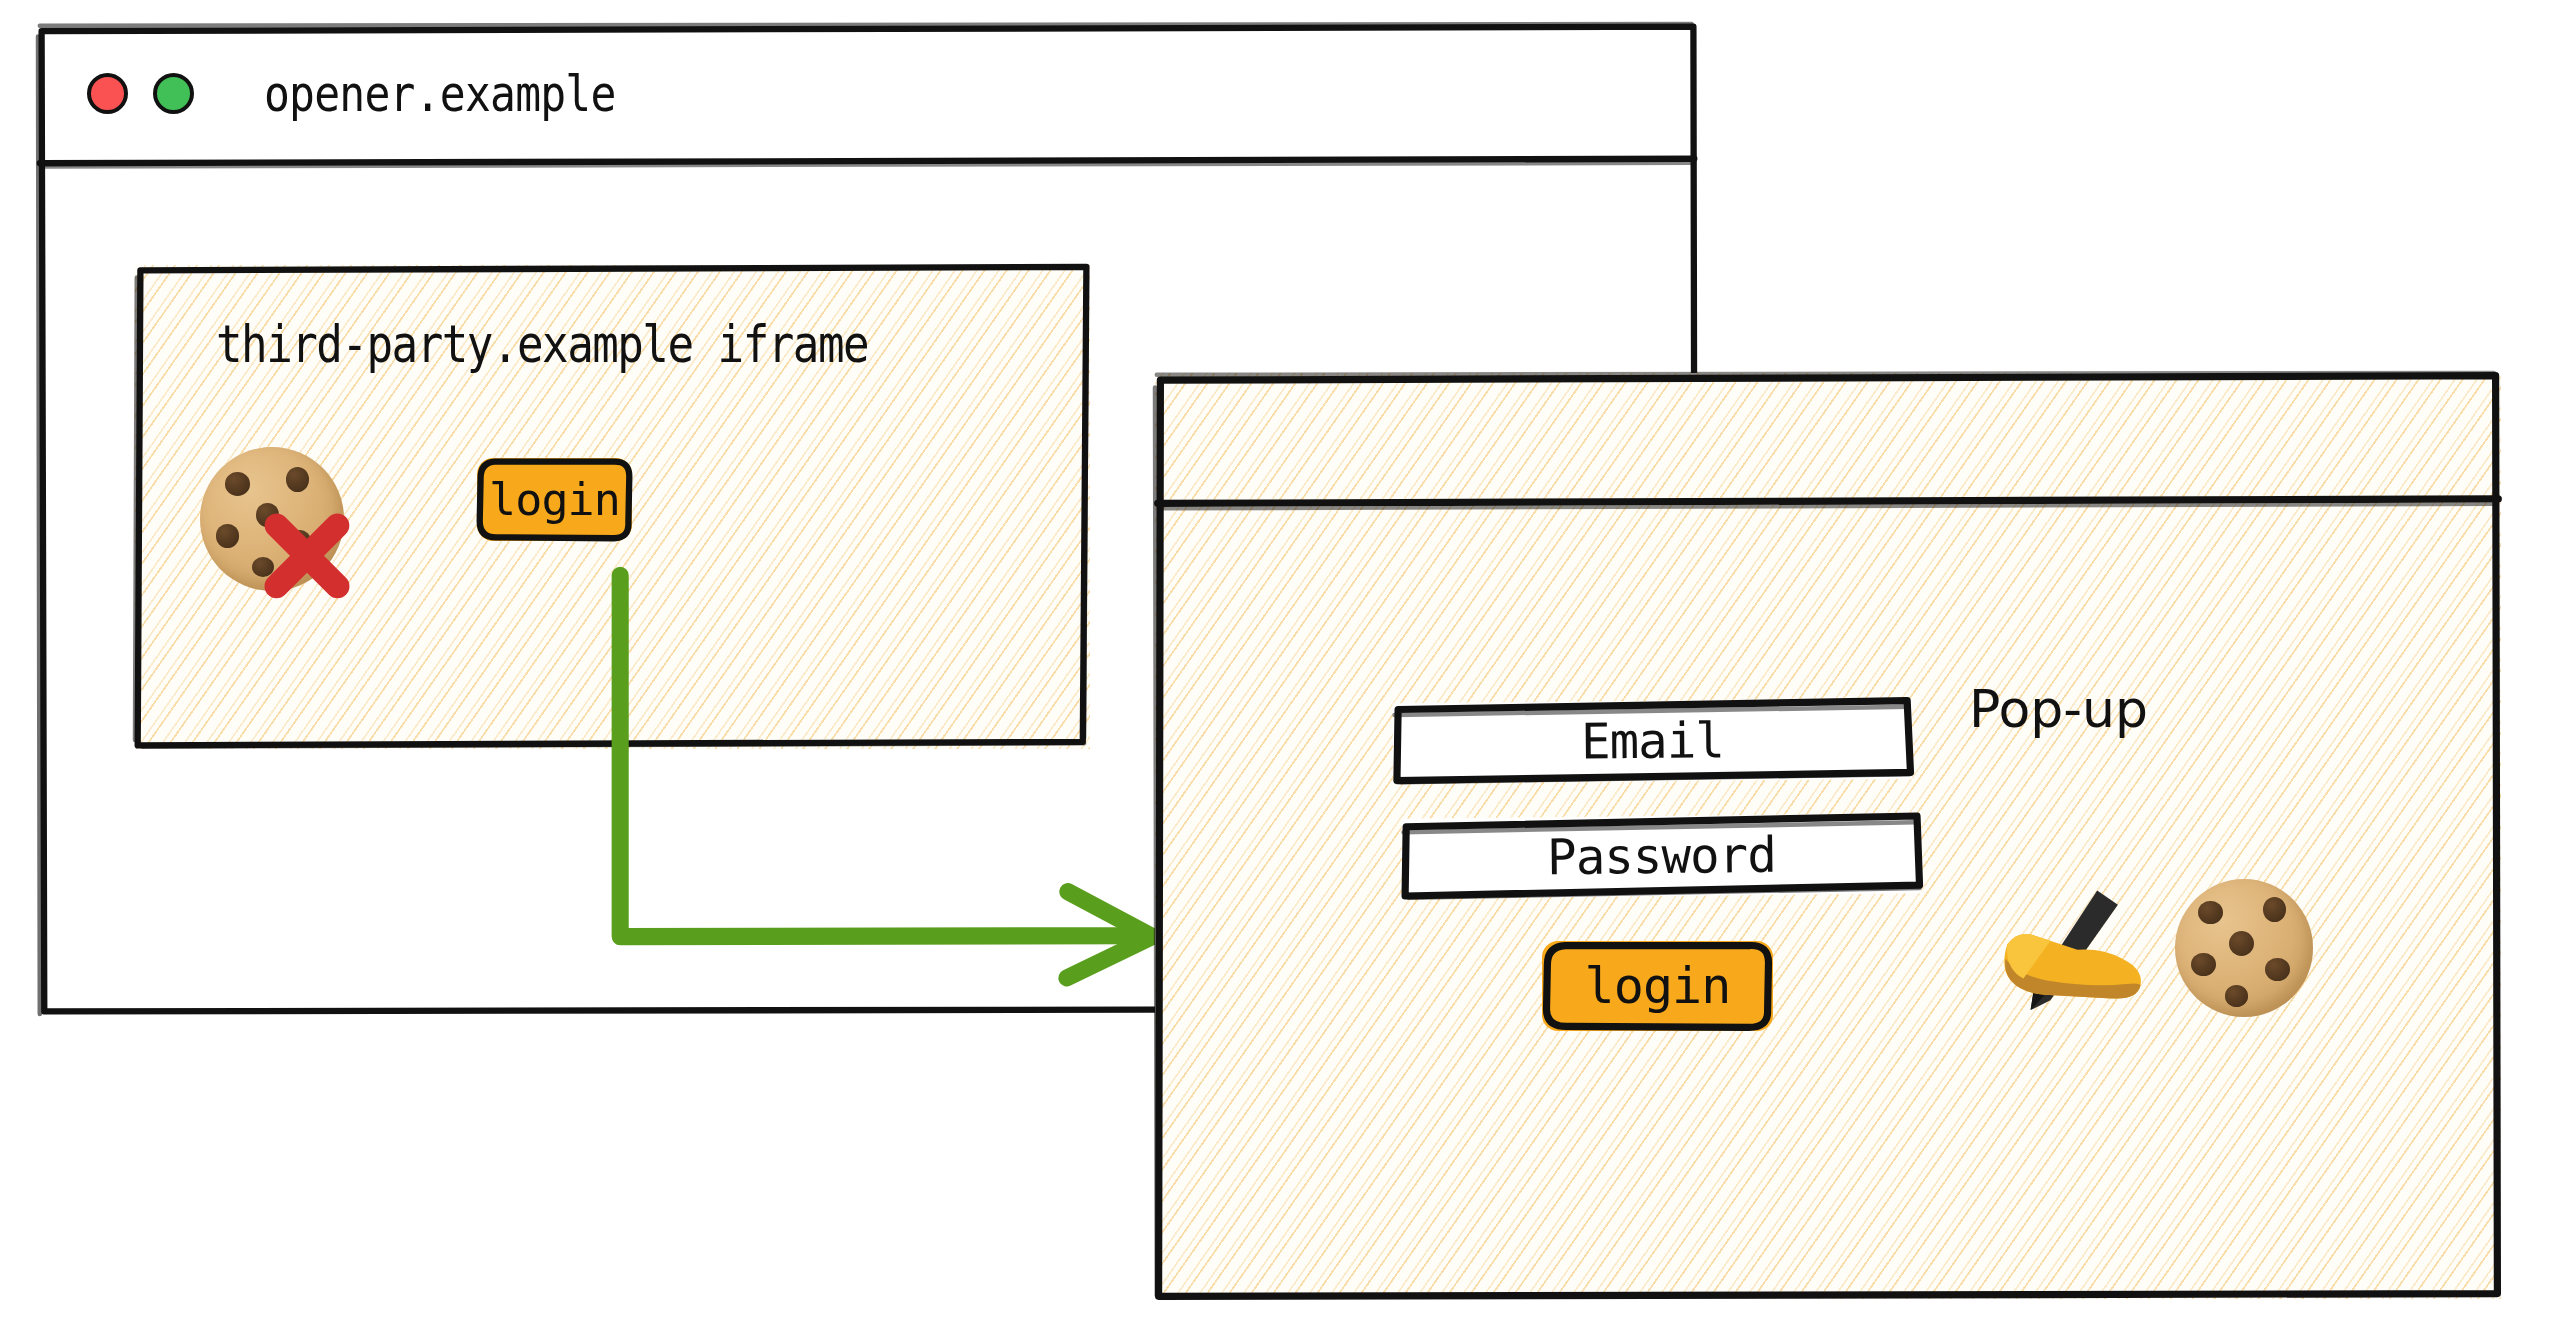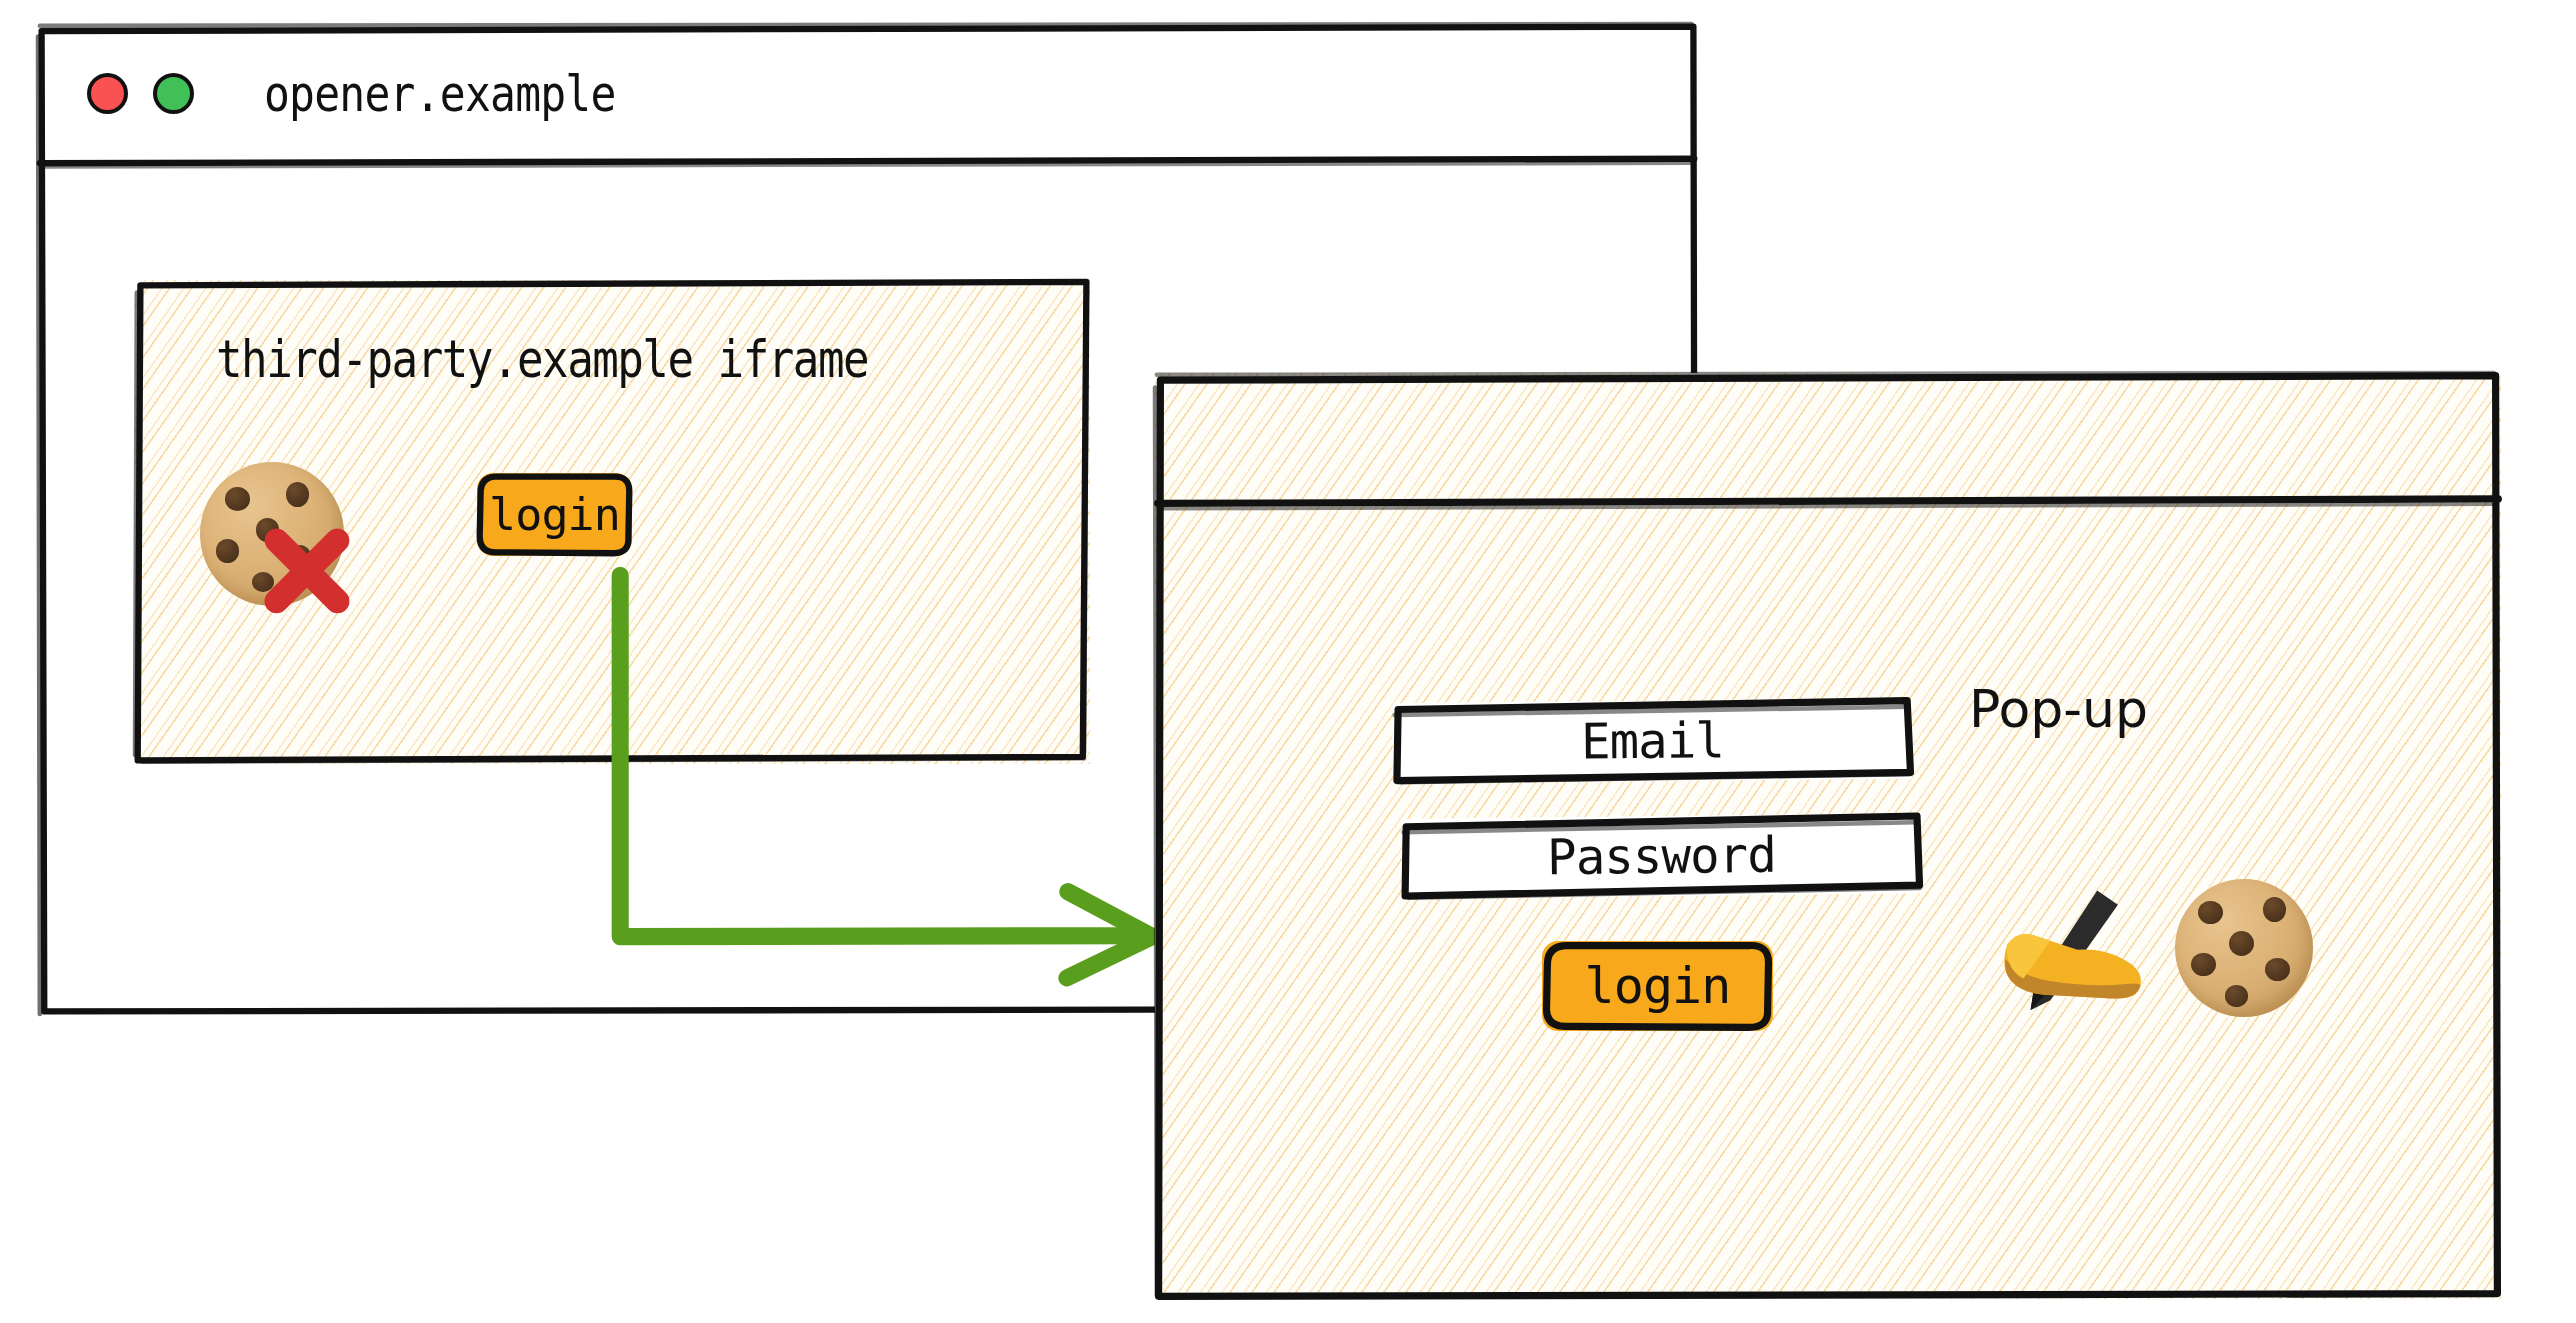--- a/index.html
+++ b/index.html
@@ -208,21 +208,21 @@
       <path d="M5,159 L1840,155" stroke-width="4" opacity="0.5"></path>
       <path d="M0,14 L2,1102" stroke-width="5" opacity="0.6"></path>
     </svg>
 
     <div class="titlebar" style="height:139px; padding-left:49px;">
       <div class="dot red" style="width:41px; height:41px;"></div>
       <div class="dot green" style="width:41px; height:41px; margin-left:25px;"></div>
       <div class="title-text" style="font-size:50px; margin-left:70px;">opener.example</div>
     </div>
 
-    <div class="window hatch" id="iframe-box" style="left:97px; top:241px; width:955px; height:484px;margin-top:15px;">
+    <div class="window hatch" id="iframe-box" style="left:97px; top:241px; width:955px; height:484px;">
 
       <svg class="sketch-svg" viewBox="0 0 1062 538" preserveAspectRatio="none">
         <path d="M6,6 L1058,2 L1054,530 L3,534 Z" stroke-width="7"></path>
         <path d="M2,14 L0,528" stroke-width="5" opacity="0.55"></path>
         <path d="M1059,10 L1056,526" stroke-width="4" opacity="0.5"></path>
         <path d="M8,536 L1056,532" stroke-width="4" opacity="0.5"></path>
       </svg>
 
       <div id="iframe-label">third-party.example iframe</div>
 

